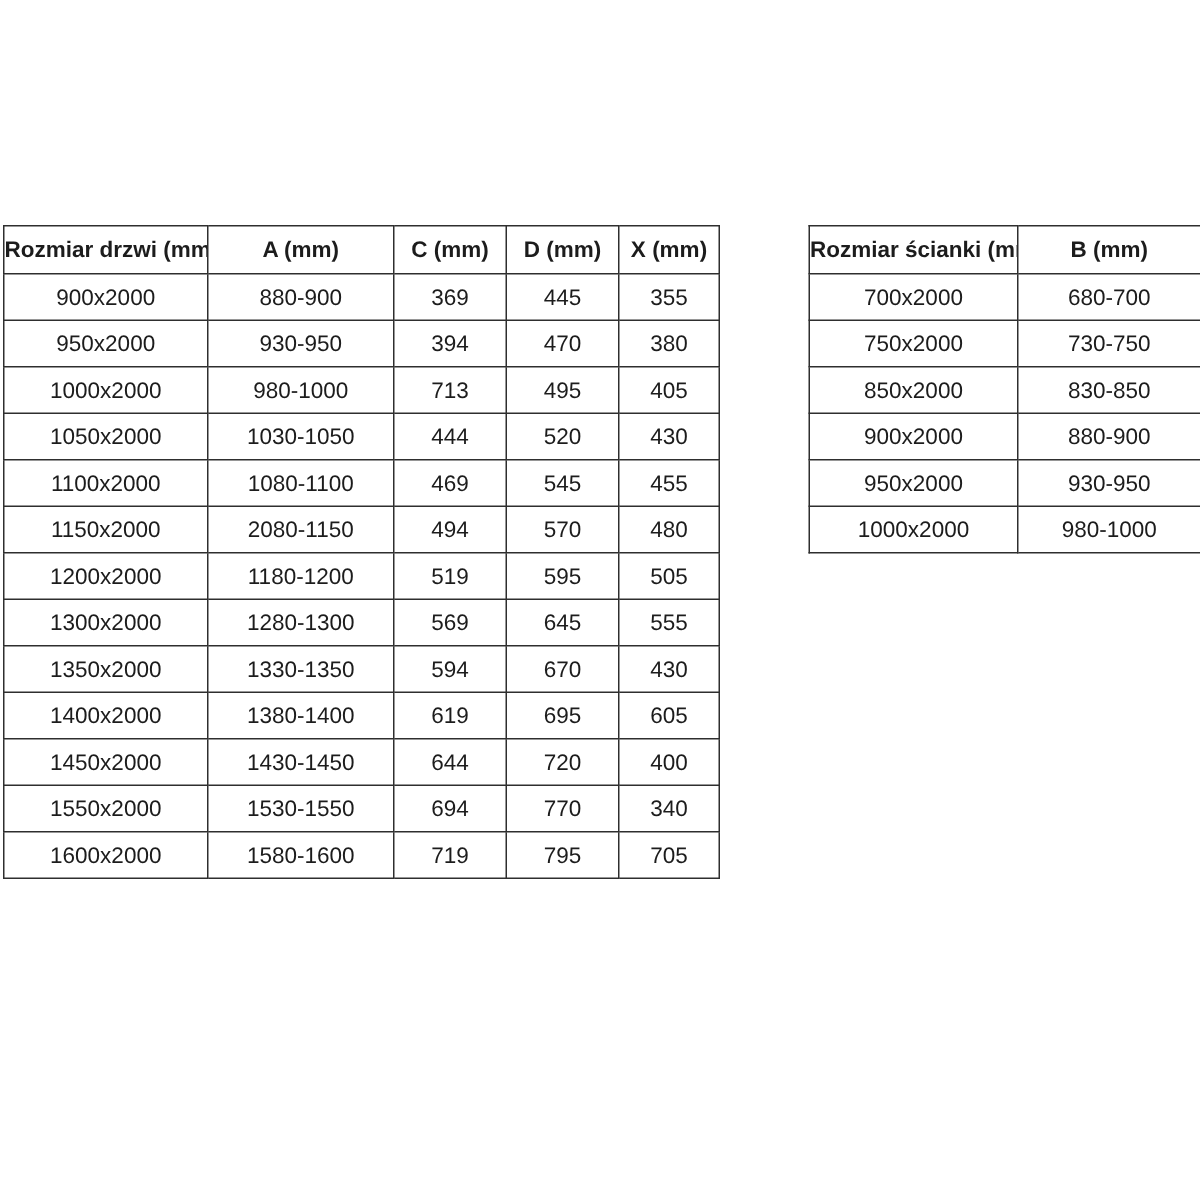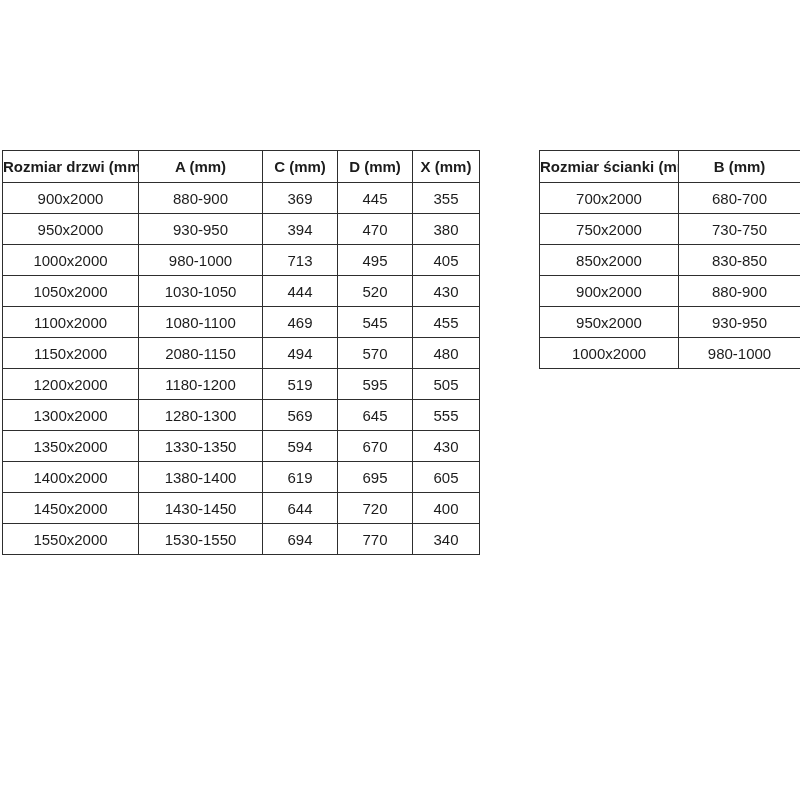--- a/index.html
+++ b/index.html
@@ -133,20 +133,27 @@
           <td>720</td>
           <td>400</td>
         </tr>
         <tr>
           <td>1550x2000</td>
           <td>1530-1550</td>
           <td>694</td>
           <td>770</td>
           <td>340</td>
         </tr>
+        <tr>
+          <td>1600x2000</td>
+          <td>1580-1600</td>
+          <td>719</td>
+          <td>795</td>
+          <td>705</td>
+        </tr>
       </tbody>
   </table>
 
   <table id="wall-table">
     <colgroup>
       <col style="width:139px">
       <col style="width:122px">
     </colgroup>
     <thead>
       <tr>

